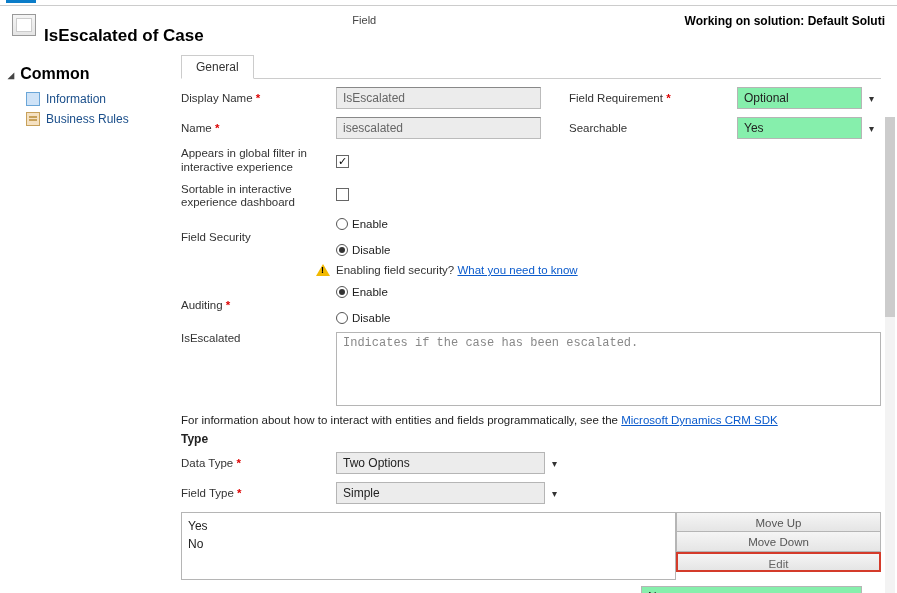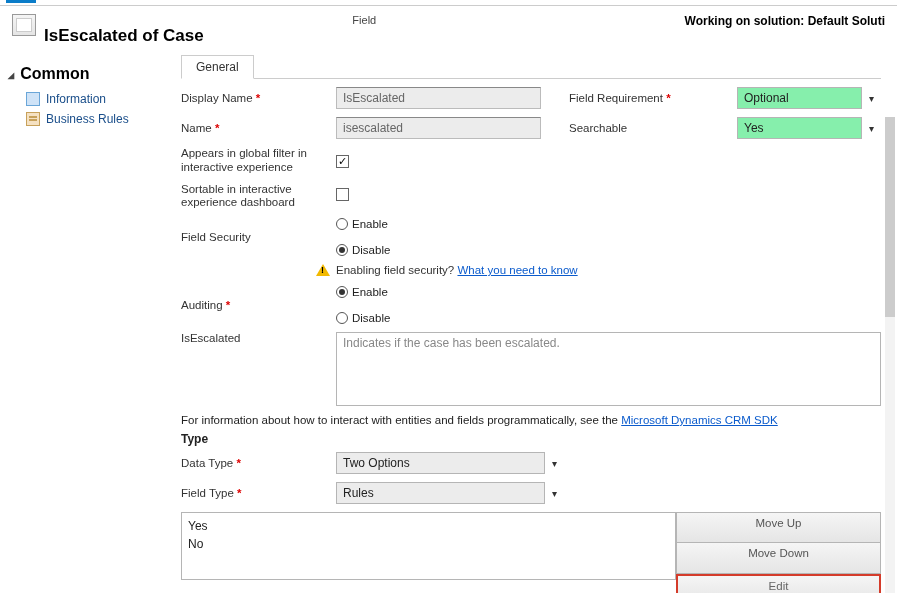--- a/index.html
+++ b/index.html
@@ -38,21 +38,21 @@
 .row { display:flex; align-items:center; margin-bottom:8px;gap:20px; }
 .col-l { width: 120px; color:#333; font-size:11.5px; }
 .col-l.wide { width: 135px; }
 .req::after { content:" *"; color:#d00; font-weight:700; }
 .col-m { width: 205로px; }
 .col-m { width: 205px; }
 .col-r1 { width: 140px; margin-left: 8px; color:#333; font-size:11.5px; }
 .col-r2 { flex: 1; margin-left: 8px; }
 
 input[type=text], select, textarea {
-  font-family: Liberation Sans, sans-serif; font-size: 12px; color: #444;
+  font-family: Liberation Mono, monospace; font-size: 12px; color: #444;
   border: 1px solid #b5b5b5; background: #fff; padding: 3px 6px;
 }
 .disabled-box { background:#ececec; color:#666; border:1px solid #bbb; padding:3px 6px; font-size:12px; width:100%; height:22px; border-top:1px solid #888;}
 .select-wrap { position:relative; width:100%; }
 .select-display { width:100%; height:22px; border:1px solid #b5b5b5; padding:3px 6px; font-size:12px; background:#86efac; }
 .select-caret { position:absolute; right:0; top:0; width:20px; height:22px; border-left:1px solid #b5b5b5; display:flex;align-items:center;justify-content:center; font-size:10px; color:#333; background:#fff; }
 
 .cb { width:13px; height:13px; border:1px solid #666; display:inline-flex; align-items:center; justify-content:center; background:#fff; }
 .cb.checked::after { content:"✓"; font-size:11px; color:#000; }
 
@@ -69,21 +69,21 @@
 .desc-area { width:545px; height:74px; resize:none; color:#888; }
 
 .section-title { font-size:12px; font-weight:700; margin:6px 0; }
 .hint-line { font-size:11.5px; margin-bottom:0; }
 .type-select-wrap { width: 228px; }
 .disabled-select { background:#ececec; }
 
 .options-area { display:flex; gap:0; margin-top:4px; }
 .options-list { flex:1; border:1px solid #b5b5b5; height:68px; padding:4px 6px; font-size:12px; line-height:1.5; }
 .options-btns { width:205px; display:flex; flex-direction:column; }
-.opt-btn { height:31px; border:1px solid #b5b5b5; background:linear-gradient(#f5f5f5,#e5e5e5); text-align:center; font-size:11.5px; line-height:21px; color:#555; cursor:pointer; }
+.opt-btn { height:20px; border:1px solid #b5b5b5; background:linear-gradient(#f5f5f5,#e5e5e5); text-align:center; font-size:11.5px; line-height:21px; color:#555; cursor:pointer; }
 .opt-btn + .opt-btn { border-top:none; }
 .opt-btn.highlight { border:2px solid #d43b2a; color:#666; }
 
 .default-row { margin-top:6px; display:flex; align-items:center; }
 .default-label { width:460px; font-size:11px; }
 .default-sel { flex:1; }
 
 </style>
 </head>
 <body>
@@ -207,21 +207,21 @@
           <div class="select-wrap">
             <div class="select-display disabled-select">Two Options</div>
             <div class="select-caret">▾</div>
           </div>
         </div>
       </div>
       <div class="row type-row">
         <div class="col-l wide req">Field Type</div>
         <div class="type-select-wrap">
           <div class="select-wrap">
-            <div class="select-display disabled-select">Rules</div>
+            <div class="select-display disabled-select">Simple</div>
             <div class="select-caret">▾</div>
           </div>
         </div>
       </div>
 
       <div class="options-area">
         <div class="options-list">
           <div>Yes</div>
           <div>No</div>
         </div>

